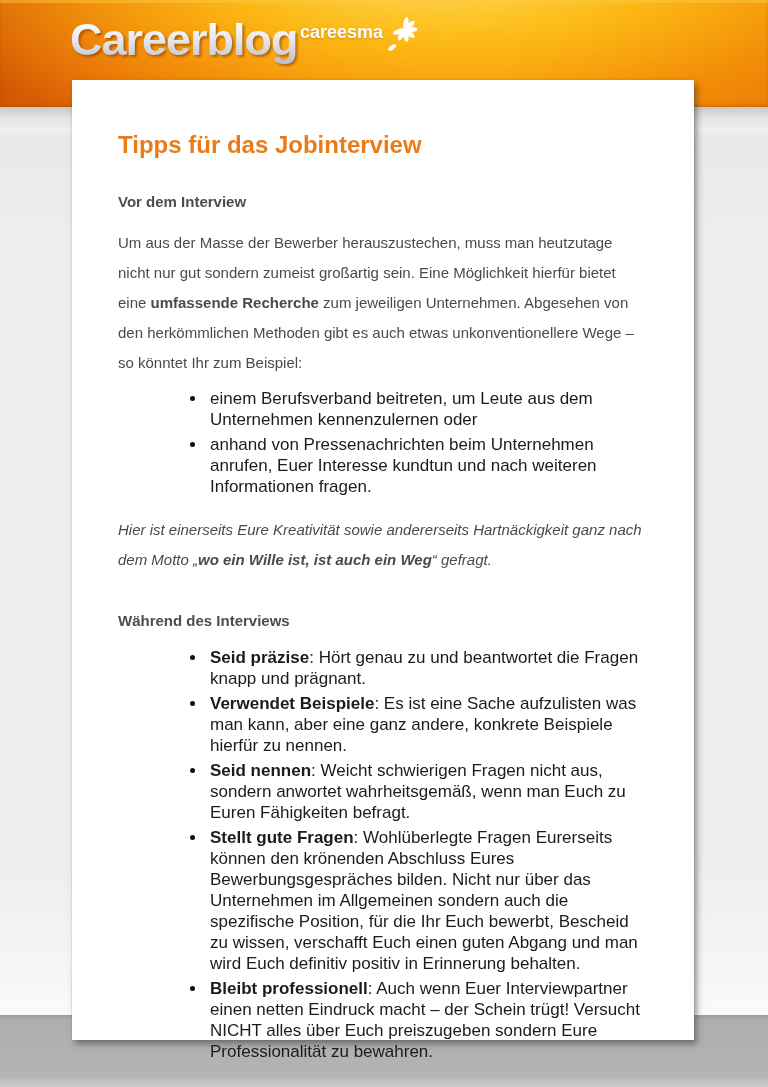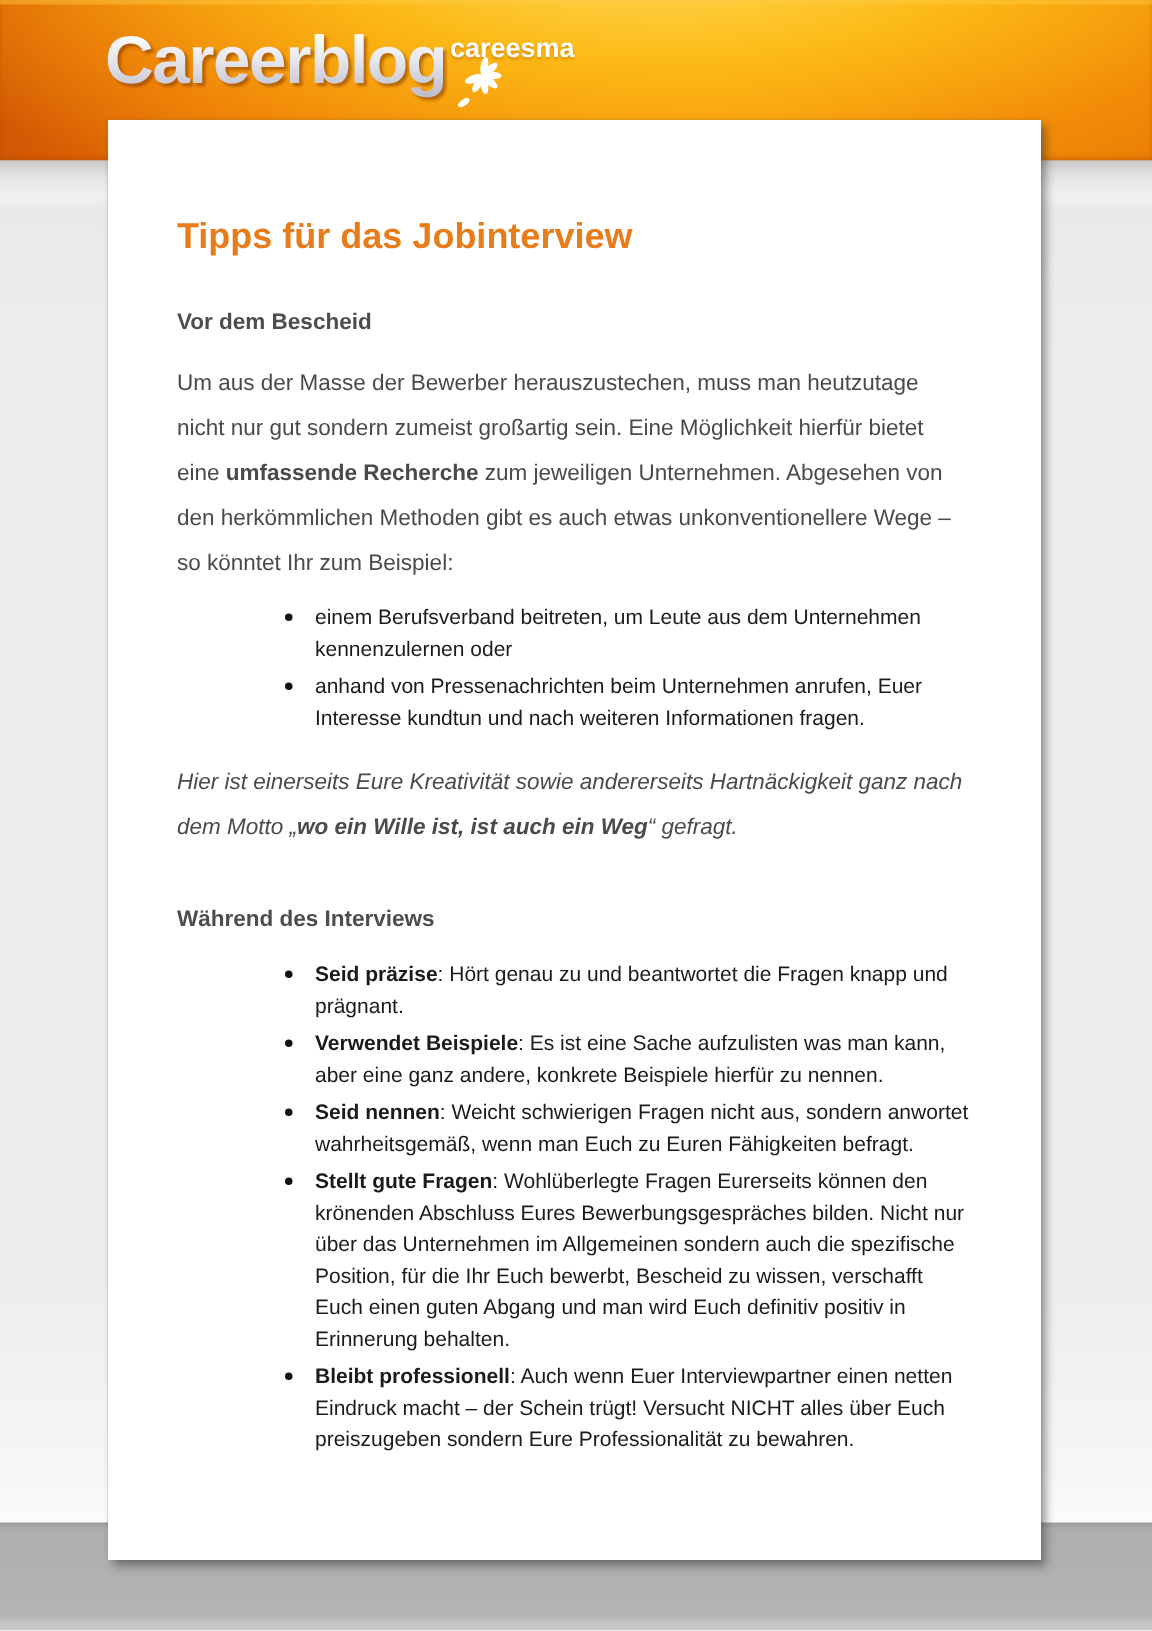--- a/index.html
+++ b/index.html
@@ -22,58 +22,57 @@
     font-size:45px; font-weight:bold; letter-spacing:-1px;
     background:linear-gradient(180deg,#ffffff 15%,#e2e2ea 55%,#b9b9c8 100%);
     -webkit-background-clip:text; background-clip:text; color:transparent;
     filter:drop-shadow(2px 2px 1px rgba(125,52,0,.55));
   }
   .brand {
     position:absolute; left:300px; top:22px;
     display:flex; align-items:flex-start;
     color:#ffffff; font-size:18px; font-weight:bold; letter-spacing:0;
     text-shadow:0 1px 2px rgba(150,70,0,.4);
-    flex-direction:column;
   }
   .brand svg { margin-left:2px; margin-top:-8px; }
   
   .bg-mid {
     position:absolute; left:0; top:107px; width:768px; height:908px;
     background:linear-gradient(180deg,#c8c8c8 0px,#e2e2e2 10px,#f0f0f0 22px,#e9e9e9 34px,#ededed 120px,#ededed 82%,#f7f7f7 97%,#fbfbfb 100%);
   }
   
   .footer {
     position:absolute; left:0; top:1015px; width:768px; height:72px;
     background:linear-gradient(180deg,#9c9c9c 0%,#aeaeae 7%,#b4b4b4 86%,#c3c3c3 92%,#cbcbcb 100%);
   }
   
   .page {
     position:absolute; left:72px; top:80px; width:622px; height:960px;
     background:#ffffff; box-sizing:border-box;
-    padding:63px 46px 0 46px;
+    padding:50px 46px 0 46px;
     box-shadow:3px 4px 6px rgba(50,50,50,.5), 0 0 1px rgba(120,120,120,.6);
   }
   .title {
     margin:0 0 32px 0; font-size:24px; line-height:30px; font-weight:bold;
     color:#e87c1b;
   }
   .h2 {
     margin:0 0 16px 0; font-size:15px; line-height:20px; font-weight:bold;
     color:#4d4d4d;
   }
   .para {
     margin:0 0 10px 0; font-size:15px; line-height:30px; color:#4a4a4a;
   }
   .para .b, .bullets .b { font-weight:bold; }
   .bullets {
     list-style:none; margin:6px 0 18px 0; padding:0 0 0 70px;
   }
   .bullets li {
     position:relative; padding-left:22px; margin:0 0 4px 0;
-    font-size:14px; line-height:21px; color:#1b1b1b;
+    font-size:17px; line-height:21px; color:#1b1b1b;
   }
   .dot {
     position:absolute; left:2px; top:8px; width:5px; height:5px;
     border-radius:50%; background:#111;
   }
   .outro { margin:16px 0 36px 0;font-style:italic; }
   .gap-top { margin-top:4px; }
 </style>
 </head>
 <body>
@@ -96,21 +95,21 @@
     </svg>
   </div>
 </div>
 
 <div class="bg-mid"></div>
 <div class="footer"></div>
 
 <div class="page">
   <h1 class="title">Tipps für das Jobinterview</h1>
 
-  <h2 class="h2">Vor dem Bescheid</h2>
+  <h2 class="h2">Vor dem Interview</h2>
 
   <p class="para"><span>Um aus der Masse der Bewerber herauszustechen, muss man heutzutage nicht nur gut sondern zumeist großartig sein. Eine Möglichkeit hierfür bietet eine </span><span class="b">umfassende Recherche</span><span> zum jeweiligen Unternehmen. Abgesehen von den herkömmlichen Methoden gibt es auch etwas unkonventionellere Wege – so könntet Ihr zum Beispiel:</span></p>
 
   <ul class="bullets">
     <li>
       <span class="dot"></span>
       <span><span>einem Berufsverband beitreten, um Leute aus dem Unternehmen kennenzulernen oder</span></span>
     </li>
     <li>
       <span class="dot"></span>

